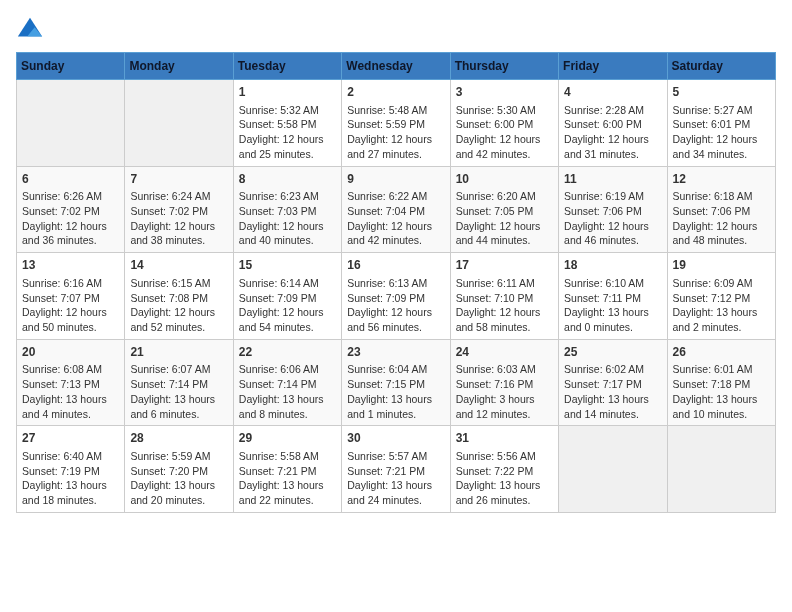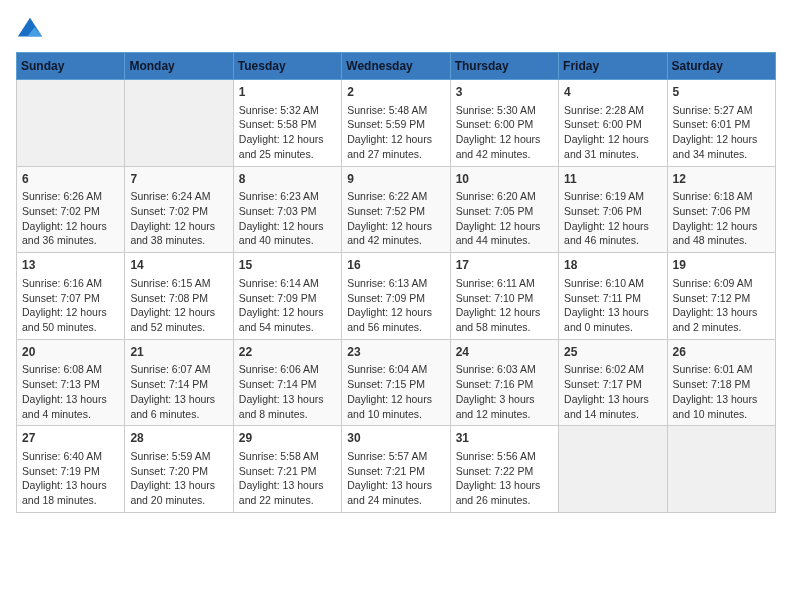--- a/index.html
+++ b/index.html
@@ -165,21 +165,21 @@
         </td>
         <td>
           <span class="day-num">8</span>
           <div>Sunrise: 6:23 AM</div>
           <div>Sunset: 7:03 PM</div>
           <div>Daylight: 12 hours and 40 minutes.</div>
         </td>
         <td>
           <span class="day-num">9</span>
           <div>Sunrise: 6:22 AM</div>
-          <div>Sunset: 7:52 PM</div>
+          <div>Sunset: 7:04 PM</div>
           <div>Daylight: 12 hours and 42 minutes.</div>
         </td>
         <td>
           <span class="day-num">10</span>
           <div>Sunrise: 6:20 AM</div>
           <div>Sunset: 7:05 PM</div>
           <div>Daylight: 12 hours and 44 minutes.</div>
         </td>
         <td>
           <span class="day-num">11</span>
@@ -254,21 +254,21 @@
         <td>
           <span class="day-num">22</span>
           <div>Sunrise: 6:06 AM</div>
           <div>Sunset: 7:14 PM</div>
           <div>Daylight: 13 hours and 8 minutes.</div>
         </td>
         <td>
           <span class="day-num">23</span>
           <div>Sunrise: 6:04 AM</div>
           <div>Sunset: 7:15 PM</div>
-          <div>Daylight: 12 hours and 10 minutes.</div>
+          <div>Daylight: 13 hours and 1 minutes.</div>
         </td>
         <td>
           <span class="day-num">24</span>
           <div>Sunrise: 6:03 AM</div>
           <div>Sunset: 7:16 PM</div>
           <div>Daylight: 3 hours and 12 minutes.</div>
         </td>
         <td>
           <span class="day-num">25</span>
           <div>Sunrise: 6:02 AM</div>

